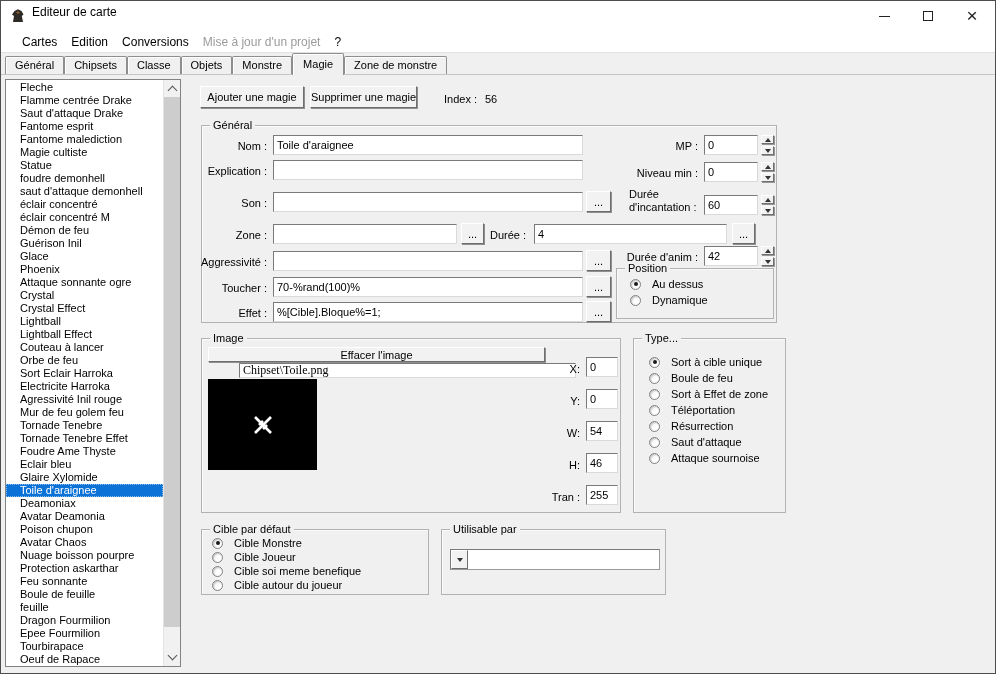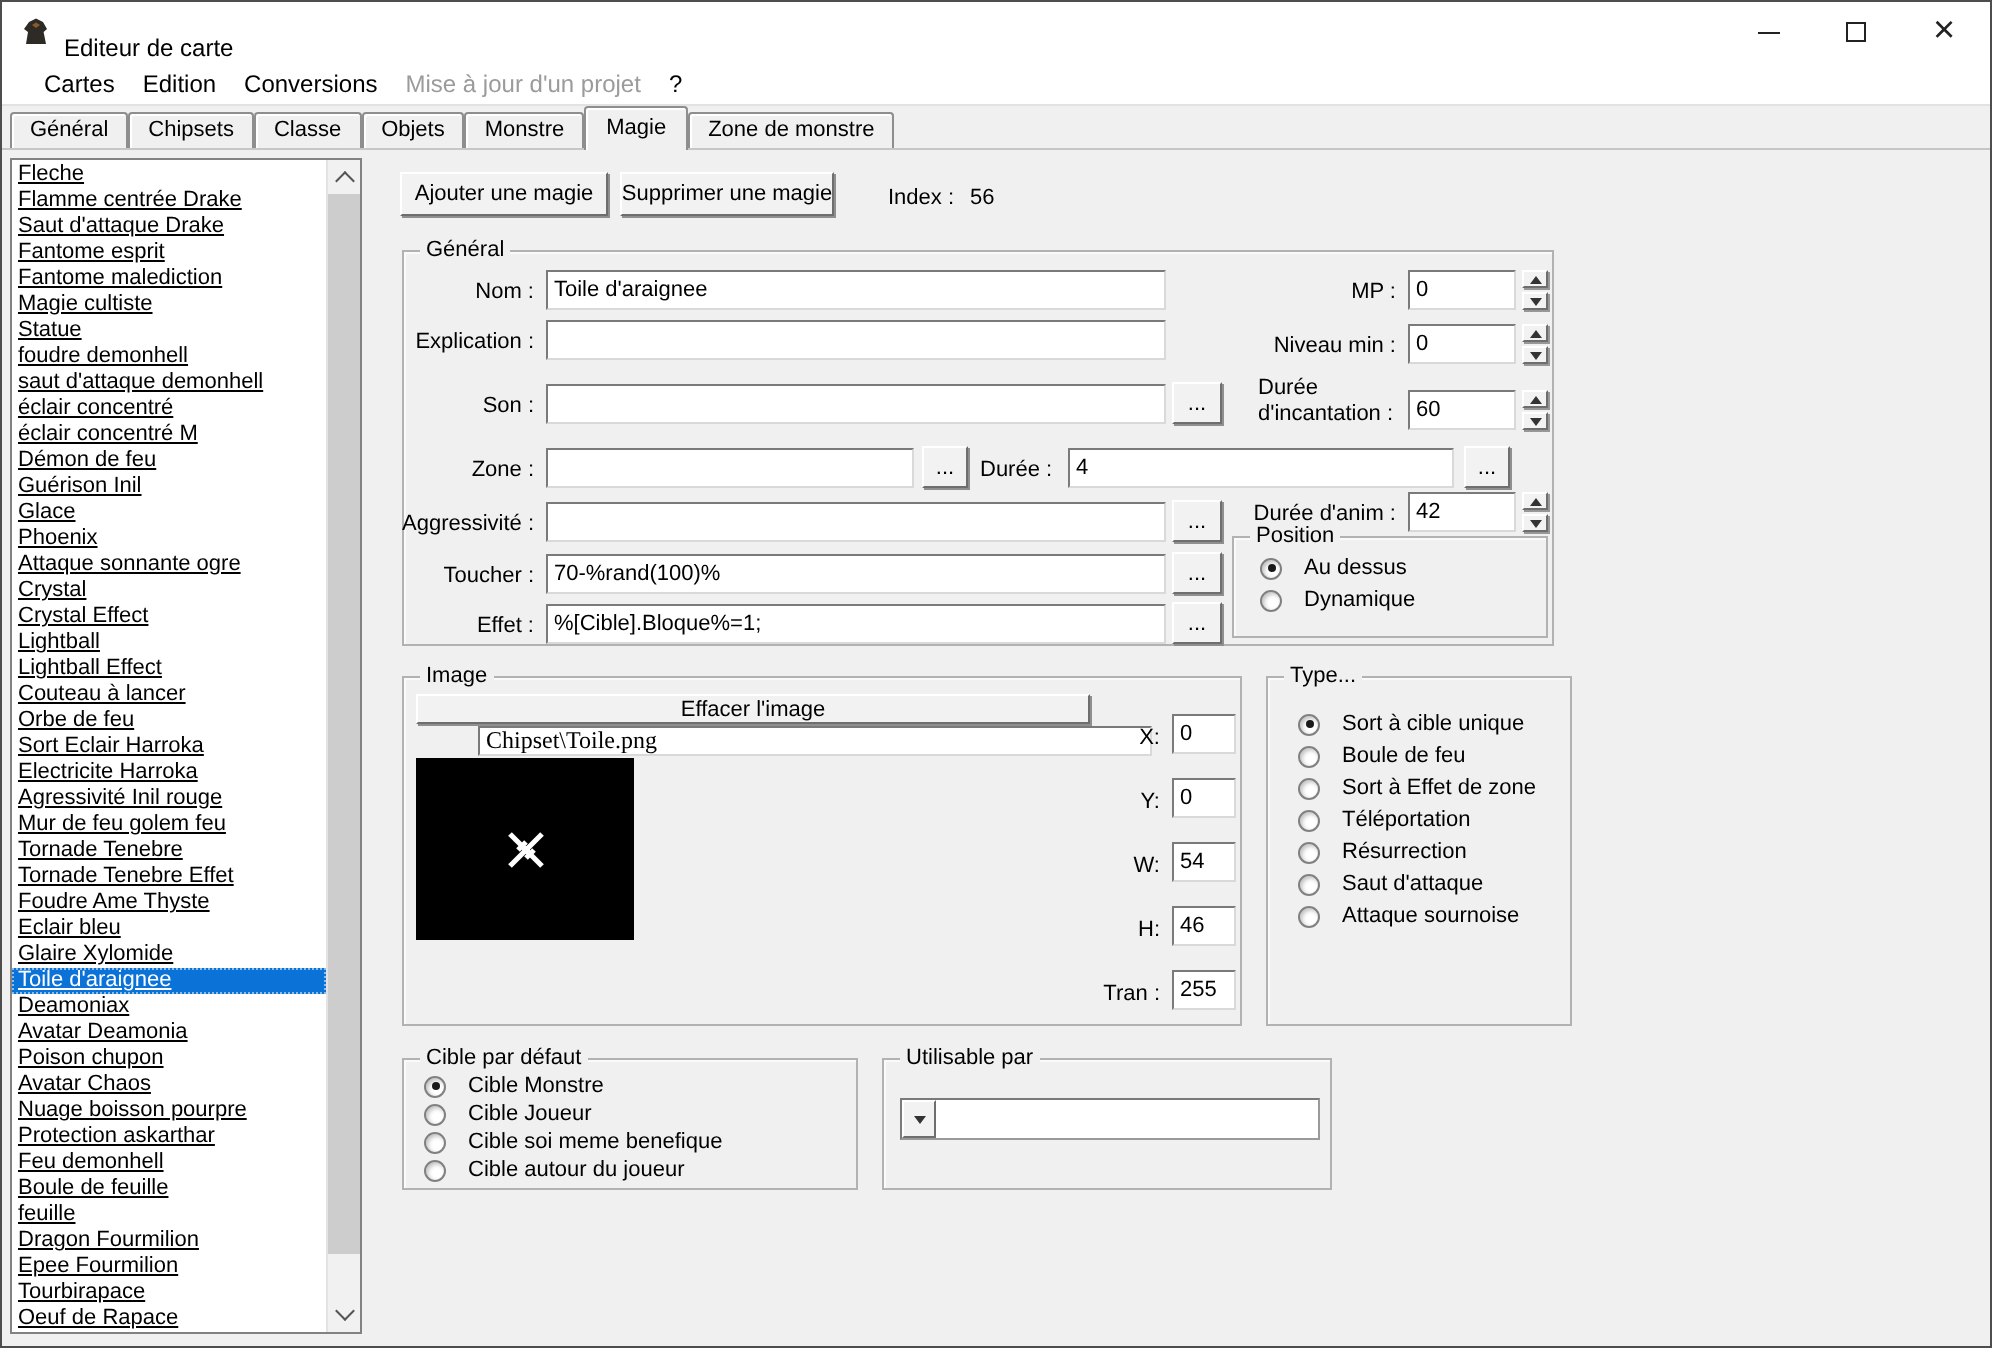--- a/index.html
+++ b/index.html
@@ -2,41 +2,41 @@
 <html><head>
 <meta charset="utf-8">
 <style>
   html,body{margin:0;padding:0;background:#cfcfcf;}
   *{box-sizing:border-box;font-family:"Liberation Sans",sans-serif;}
   .window{position:relative;width:996px;height:674px;background:#f0f0f0;border:1px solid #4d4d4d;overflow:hidden;}
 
   
   .titlebar{position:absolute;left:0;top:0;width:100%;height:30px;background:#fff;}
   .app-icon{position:absolute;left:9px;top:7px;width:16px;height:16px;}
-  .title-text{position:absolute;left:31px;top:16px;font-size:12px;color:#000;white-space:nowrap;}
+  .title-text{position:absolute;left:31px;top:4px;font-size:12px;color:#000;white-space:nowrap;}
   .winbtn{position:absolute;top:0;width:44px;height:30px;display:flex;align-items:center;justify-content:center;}
   .winbtn.min{left:861px}.winbtn.max{left:905px}.winbtn.close{left:949px}
   .glyph-min{width:11px;height:1px;background:#222;}
   .glyph-max{width:10px;height:10px;border:1px solid #222;}
   .glyph-close{font-size:19px;font-weight:300;color:#222;line-height:10px;}
 
   
   .menubar{position:absolute;left:0;top:30px;width:100%;height:22px;background:#fff;display:flex;align-items:center;padding-left:14px;border-bottom:1px solid #e2e2e2;}
   .menu-item{font-size:12px;color:#000;padding:2px 7px;white-space:nowrap;}
   .menu-item.disabled{color:#9b9b9b;}
 
   
   .tabstrip{position:absolute;left:0;top:52px;width:100%;height:22px;display:flex;align-items:flex-end;padding-left:4px;border-bottom:1px solid #c6c6c6;}
   .tab{height:18px;line-height:17px;padding:0 9px;font-size:11px;background:#f0f0f0;border:1px solid #8e8e8e;border-bottom:none;border-top-left-radius:2px;border-top-right-radius:2px;box-shadow:inset 1px 1px 0 #fff;white-space:nowrap;position:relative;z-index:1;}
   .tab.active{height:22px;line-height:20px;padding:0 10px;margin-bottom:-1px;z-index:3;background:#f0f0f0;}
 
   
   .listbox{position:absolute;left:4px;top:78px;width:176px;height:588px;background:#fff;border:1px solid #828282;display:flex;}
   .list-items{flex:1;overflow:hidden;padding-top:1px;}
-  .li{height:13px;line-height:13px;font-size:11px;padding-left:3px;white-space:nowrap;overflow:hidden;color:#000;text-decoration:underline;}
+  .li{height:13px;line-height:13px;font-size:11px;padding-left:14px;white-space:nowrap;overflow:hidden;color:#000;}
   .li.selected{background:#0b72d7;color:#fff;outline:1px dotted #8fbbe9;outline-offset:-1px;}
   .scrollbar{width:17px;background:#f1f1f1;border-left:1px solid #e3e3e3;position:relative;}
   .sb-btn{position:absolute;left:0;width:16px;height:17px;display:flex;align-items:center;justify-content:center;background:#f1f1f1;}
   .sb-btn.up{top:0}.sb-btn.down{bottom:0}
   .chev{width:7px;height:7px;border-left:1px solid #555;border-top:1px solid #555;}
   .chev.up{transform:rotate(45deg);margin-top:4px;}
   .chev.down{transform:rotate(225deg);margin-bottom:4px;}
   .sb-thumb{position:absolute;left:0;top:17px;width:16px;height:calc(100% - 56px);background:#cdcdcd;}
 
   
@@ -141,21 +141,21 @@
         <div class="li"><span>Foudre Ame Thyste</span></div>
         <div class="li"><span>Eclair bleu</span></div>
         <div class="li"><span>Glaire Xylomide</span></div>
         <div class="li selected"><span>Toile d'araignee</span></div>
         <div class="li"><span>Deamoniax</span></div>
         <div class="li"><span>Avatar Deamonia</span></div>
         <div class="li"><span>Poison chupon</span></div>
         <div class="li"><span>Avatar Chaos</span></div>
         <div class="li"><span>Nuage boisson pourpre</span></div>
         <div class="li"><span>Protection askarthar</span></div>
-        <div class="li"><span>Feu demonhell</span></div>
+        <div class="li"><span>Feu sonnante</span></div>
         <div class="li"><span>Boule de feuille</span></div>
         <div class="li"><span>feuille</span></div>
         <div class="li"><span>Dragon Fourmilion</span></div>
         <div class="li"><span>Epee Fourmilion</span></div>
         <div class="li"><span>Tourbirapace</span></div>
         <div class="li"><span>Oeuf de Rapace</span></div>
       </div>
     <div class="scrollbar">
       <div class="sb-btn up">
           <span class="chev up"></span>

